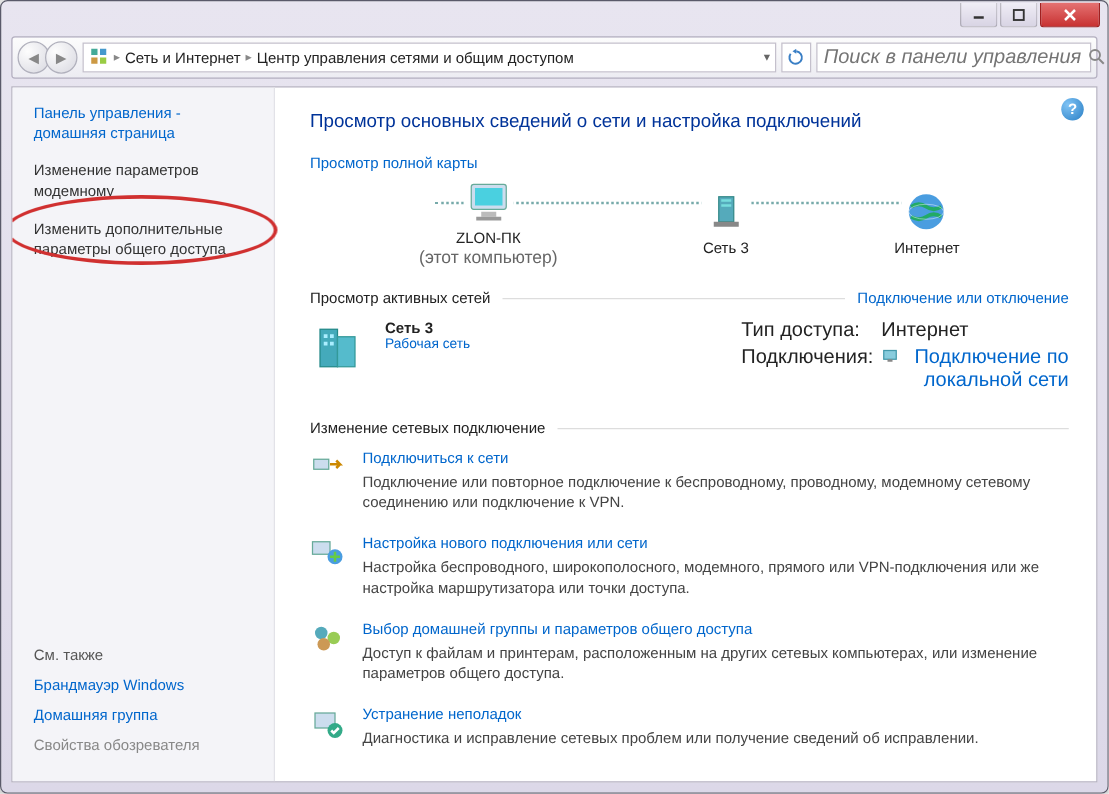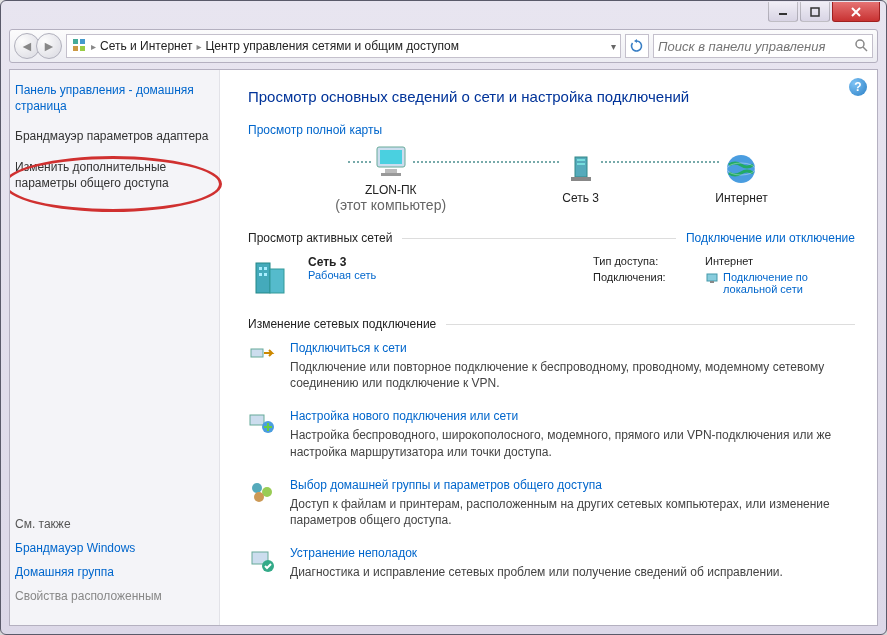--- a/index.html
+++ b/index.html
@@ -13,25 +13,25 @@
 .win-btn.close { width: 48px; background: linear-gradient(#e57373, #c83232); border-color: #a02020; }
 .win-btn svg { display: block; }
 
 .navbar { height: 34px; margin: 0 8px 6px; background: linear-gradient(#fcfcfc, #ececf2); border: 1px solid #b4b0c0; border-radius: 3px; display: flex; align-items: center; padding: 0 4px; gap: 4px; }
 .nav-arrows { display: flex; gap: 0; }
 .nav-circle { width: 26px; height: 26px; border-radius: 50%; background: radial-gradient(circle at 30% 30%, #fdfdfd, #d8d8e0); border: 1px solid #b0b0bc; display: flex; align-items: center; justify-content: center; color: #888; font-size: 14px; }
 .breadcrumb { flex: 1; height: 24px; background: #fff; border: 1px solid #c4c0cc; display: flex; align-items: center; padding: 0 4px; gap: 4px; font-size: 12px; color: #222; }
 .breadcrumb .sep { color: #888; font-size: 10px; }
 .refresh-btn { width: 24px; height: 24px; border: 1px solid #c4c0cc; background: #fff; display: flex; align-items: center; justify-content: center; }
 .search { width: 220px; height: 24px; background: #fff; border: 1px solid #c4c0cc; display: flex; align-items: center; padding: 0 4px; gap: 4px; }
-.search input { border: none; outline: none; flex: 1; font-size: 13px; font-style: italic; color: #888; }
+.search input { border: none; outline: none; flex: 1; font-size: 16px; font-style: italic; color: #888; text-align: center; }
 
 .body { flex: 1; margin: 0 8px 8px; background: #fff; border: 1px solid #b4b0c0; display: flex; position: relative; overflow: hidden; }
 
-.sidebar { width: 210px; background: #f4f4f8; border-right: 1px solid #e2e2e8; padding: 12px 5px; display: flex; flex-direction: column; font-size: 12px; }
+.sidebar { width: 210px; background: #f4f4f8; border-right: 1px solid #e2e2e8; padding: 12px 17px; display: flex; flex-direction: column; font-size: 12px; }
 .sidebar .link { color: #0066cc; cursor: pointer; margin-bottom: 14px; line-height: 1.35; }
 .sidebar .plain { color: #333; margin-bottom: 14px; line-height: 1.35; }
 .sidebar .spacer { flex: 1; }
 .sidebar .footer-lbl { color: #555; margin-bottom: 10px; }
 .sidebar .footer-link { color: #0066cc; margin-bottom: 10px; cursor: pointer; }
 
 .content { flex: 1; padding: 10px 22px 10px 28px; overflow-y: auto; position: relative; }
 .help-icon { position: absolute; top: 8px; right: 10px; width: 18px; height: 18px; border-radius: 50%; background: radial-gradient(circle at 30% 30%, #7fc3f5, #2a7fc5); color: #fff; font-size: 12px; font-weight: bold; display: flex; align-items: center; justify-content: center; }
 
 h1 { font-size: 15px; font-weight: normal; color: #003399; margin: 8px 0 18px; }
@@ -48,25 +48,25 @@
 .group-title { font-size: 12px; color: #222; margin: 6px 0 10px; display: flex; align-items: center; gap: 10px; }
 .group-title::after { content: ""; flex: 1; border-top: 1px solid #ddd; }
 .group-header-row { display: flex; align-items: center; margin-bottom: 10px; }
 .group-header-row .gt { color: #222; }
 .group-header-row .line { flex: 1; border-top: 1px solid #ddd; margin: 0 10px; }
 
 .active-net { display: flex; gap: 16px; align-items: flex-start; margin-bottom: 18px; }
 .active-net .ico { width: 44px; height: 44px; }
 .active-net .net-name { font-weight: bold; color: #222; }
 .active-net .net-type { color: #0066cc; font-size: 11px; cursor: pointer; }
-.net-details { margin-left: auto; font-size: 11px; }
+.net-details { margin-left: auto; font-size: 16px; }
 .net-details .row { display: flex; gap: 12px; margin-bottom: 4px; }
 .net-details .lbl { width: 100px; color: #222; }
 .net-details .val { color: #222; }
-.net-details .val.link { color: #0066cc; }
+.net-details .val.link { color: #0066cc; text-align: right; }
 
 .task-item { display: flex; gap: 14px; margin-bottom: 18px; }
 .task-item .ico { width: 28px; height: 28px; flex-shrink: 0; }
 .task-item .title { color: #0066cc; cursor: pointer; margin-bottom: 4px; display: block; }
 .task-item .desc { color: #444; line-height: 1.35; }
 
 .circle-annot { position: absolute; border: 3px solid #d03030; border-radius: 50%; pointer-events: none; }
 
 .ico svg { width: 100%; height: 100%; }
 </style>
@@ -125,27 +125,27 @@
             <circle cx="6" cy="6" r="4" fill="none" stroke="#888" stroke-width="1.5"></circle>
             <line x1="9" y1="9" x2="13" y2="13" stroke="#888" stroke-width="1.5"></line>
           </svg></span>
     </div>
   </div>
 
   <div class="body">
 
     <div class="sidebar">
       <div class="link">Панель управления - домашняя страница</div>
-      <div class="plain">Брандмауэр параметров адаптера</div>
+      <div class="plain">Изменение параметров модемному</div>
       <div class="plain">Изменить дополнительные параметры общего доступа</div>
       <div class="spacer"></div>
       <div class="footer-lbl">См. также</div>
       <div class="footer-link">Брандмауэр Windows</div>
       <div class="footer-link">Домашняя группа</div>
-      <div class="footer-link" style="color:#888">Свойства расположенным</div>
+      <div class="footer-link" style="color:#888">Свойства обозревателя</div>
     </div>
 
     <div class="content">
       <div class="help-icon">?</div>
 
       <h1>Просмотр основных сведений о сети и настройка подключений</h1>
 
       <div class="map-link-right" style="margin:0 0 6px"><span class="link">Просмотр полной карты</span></div>
 
       <div class="map-row">

